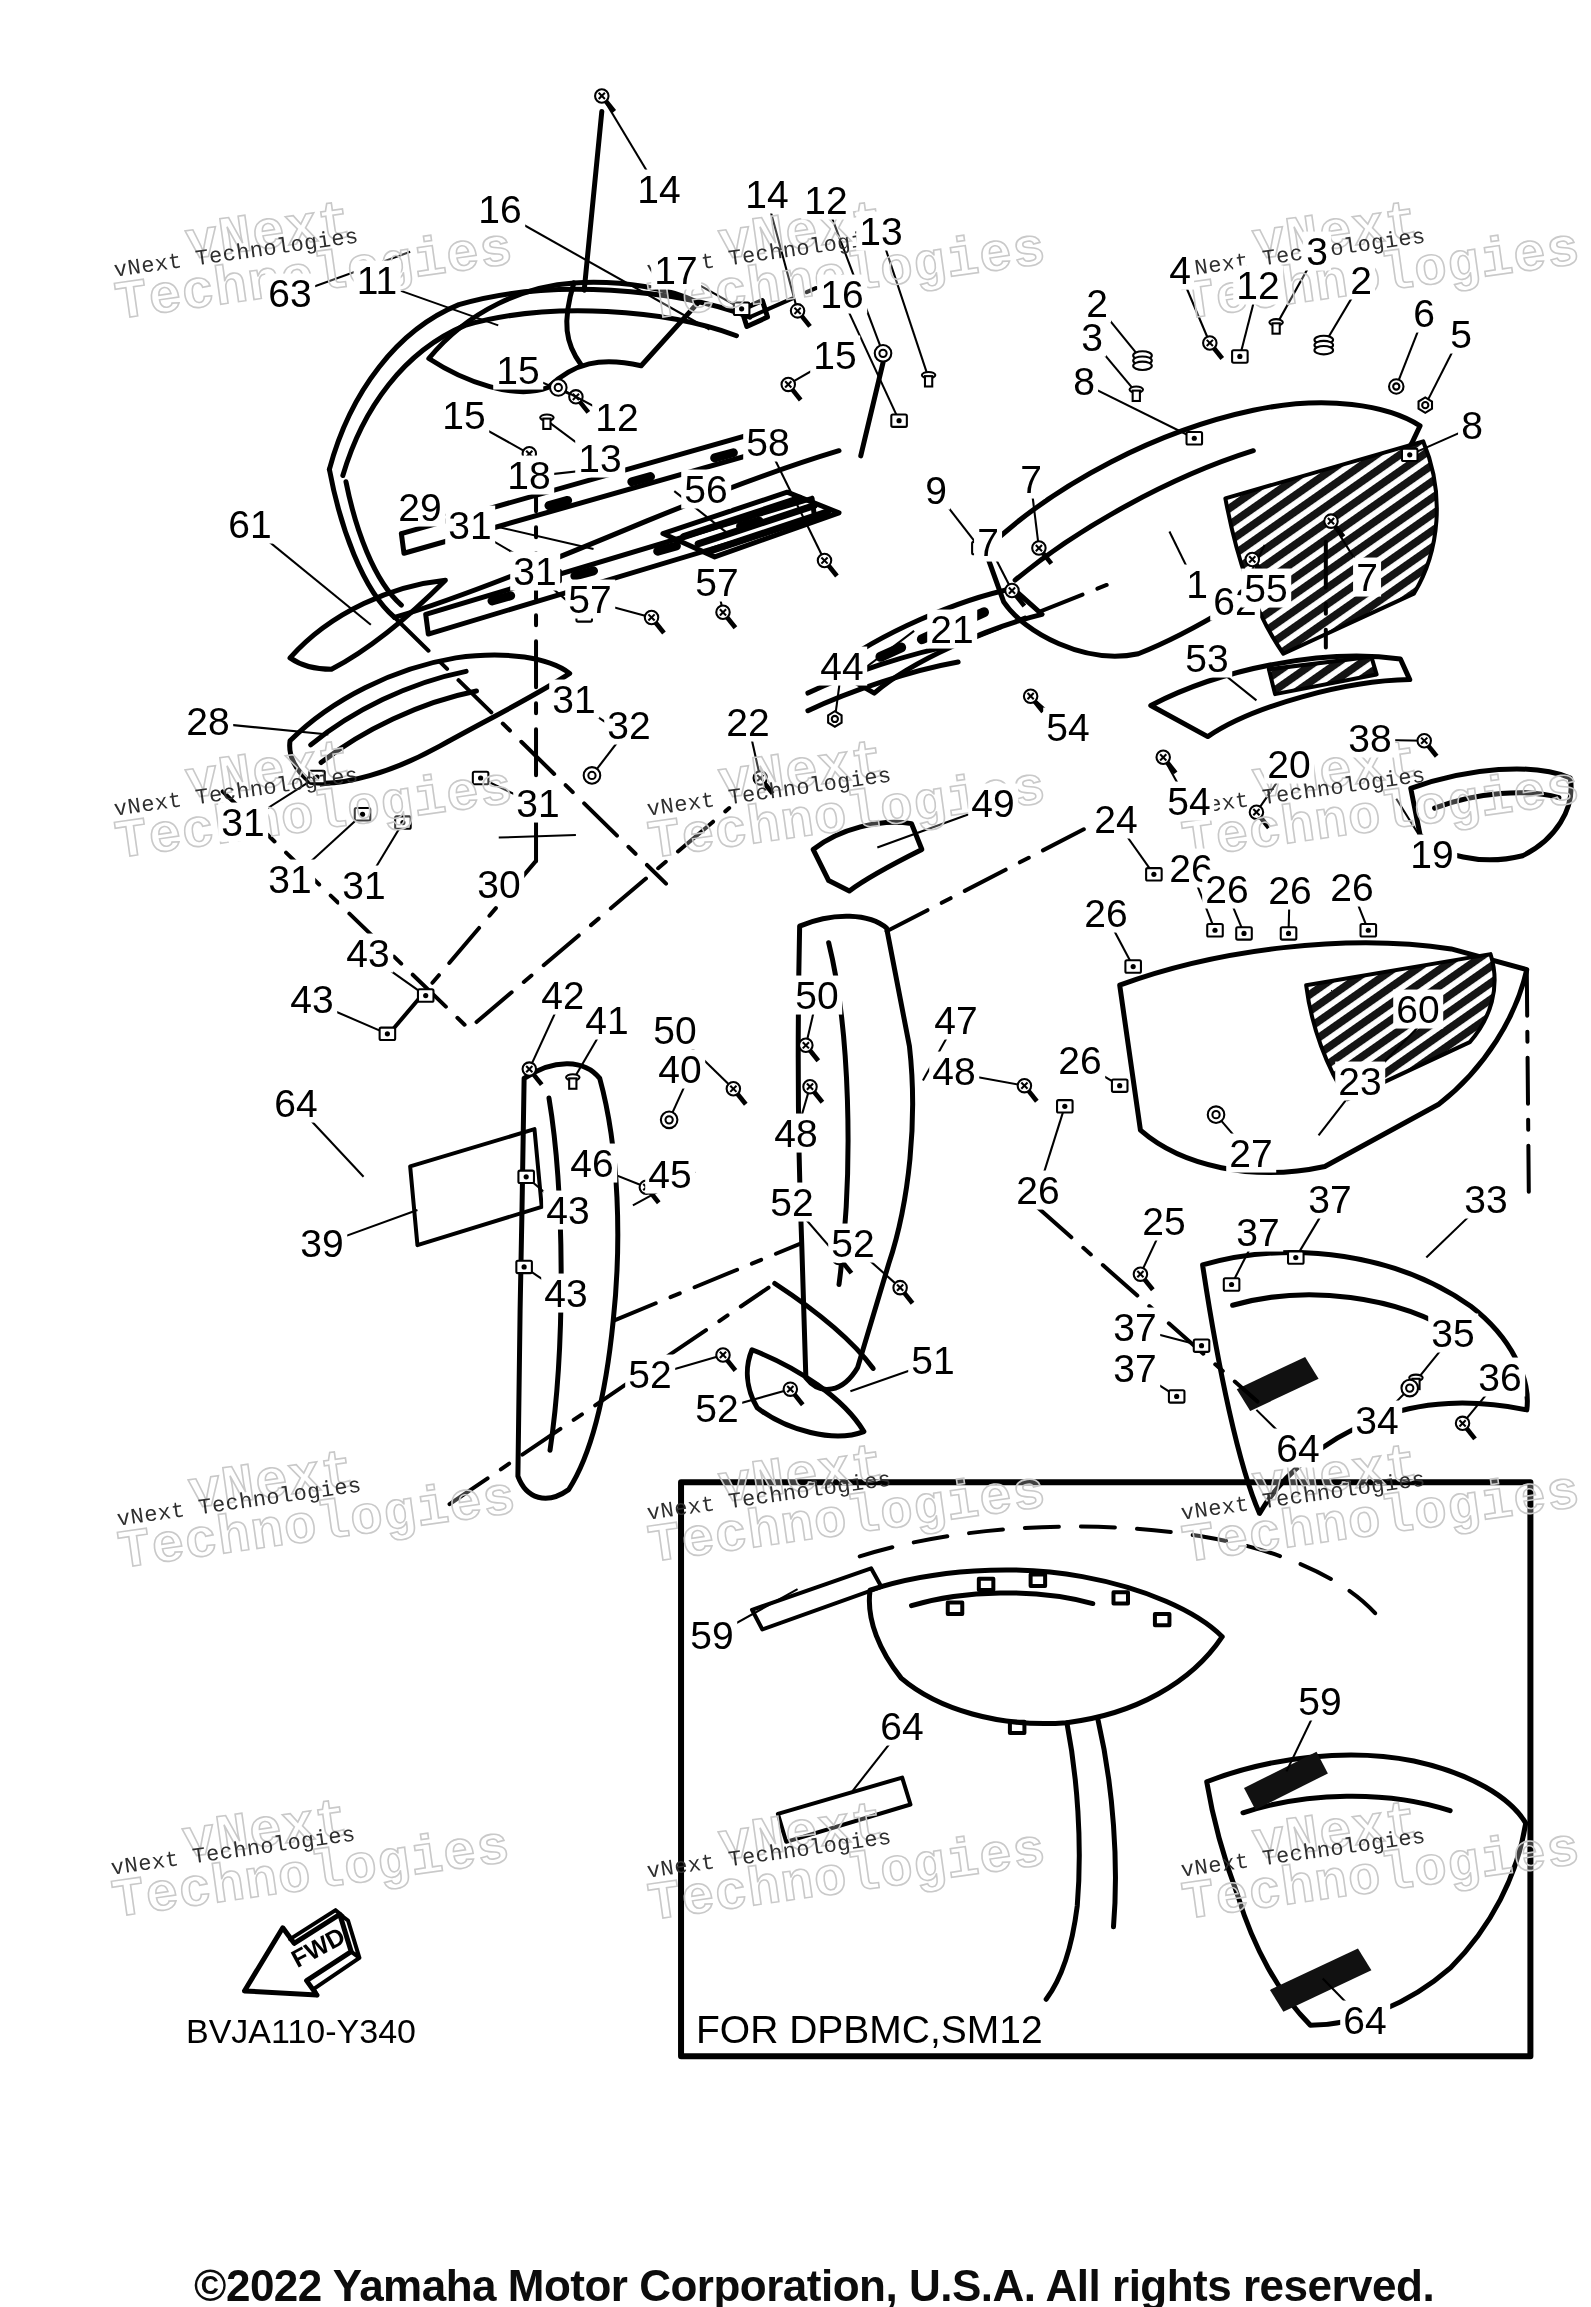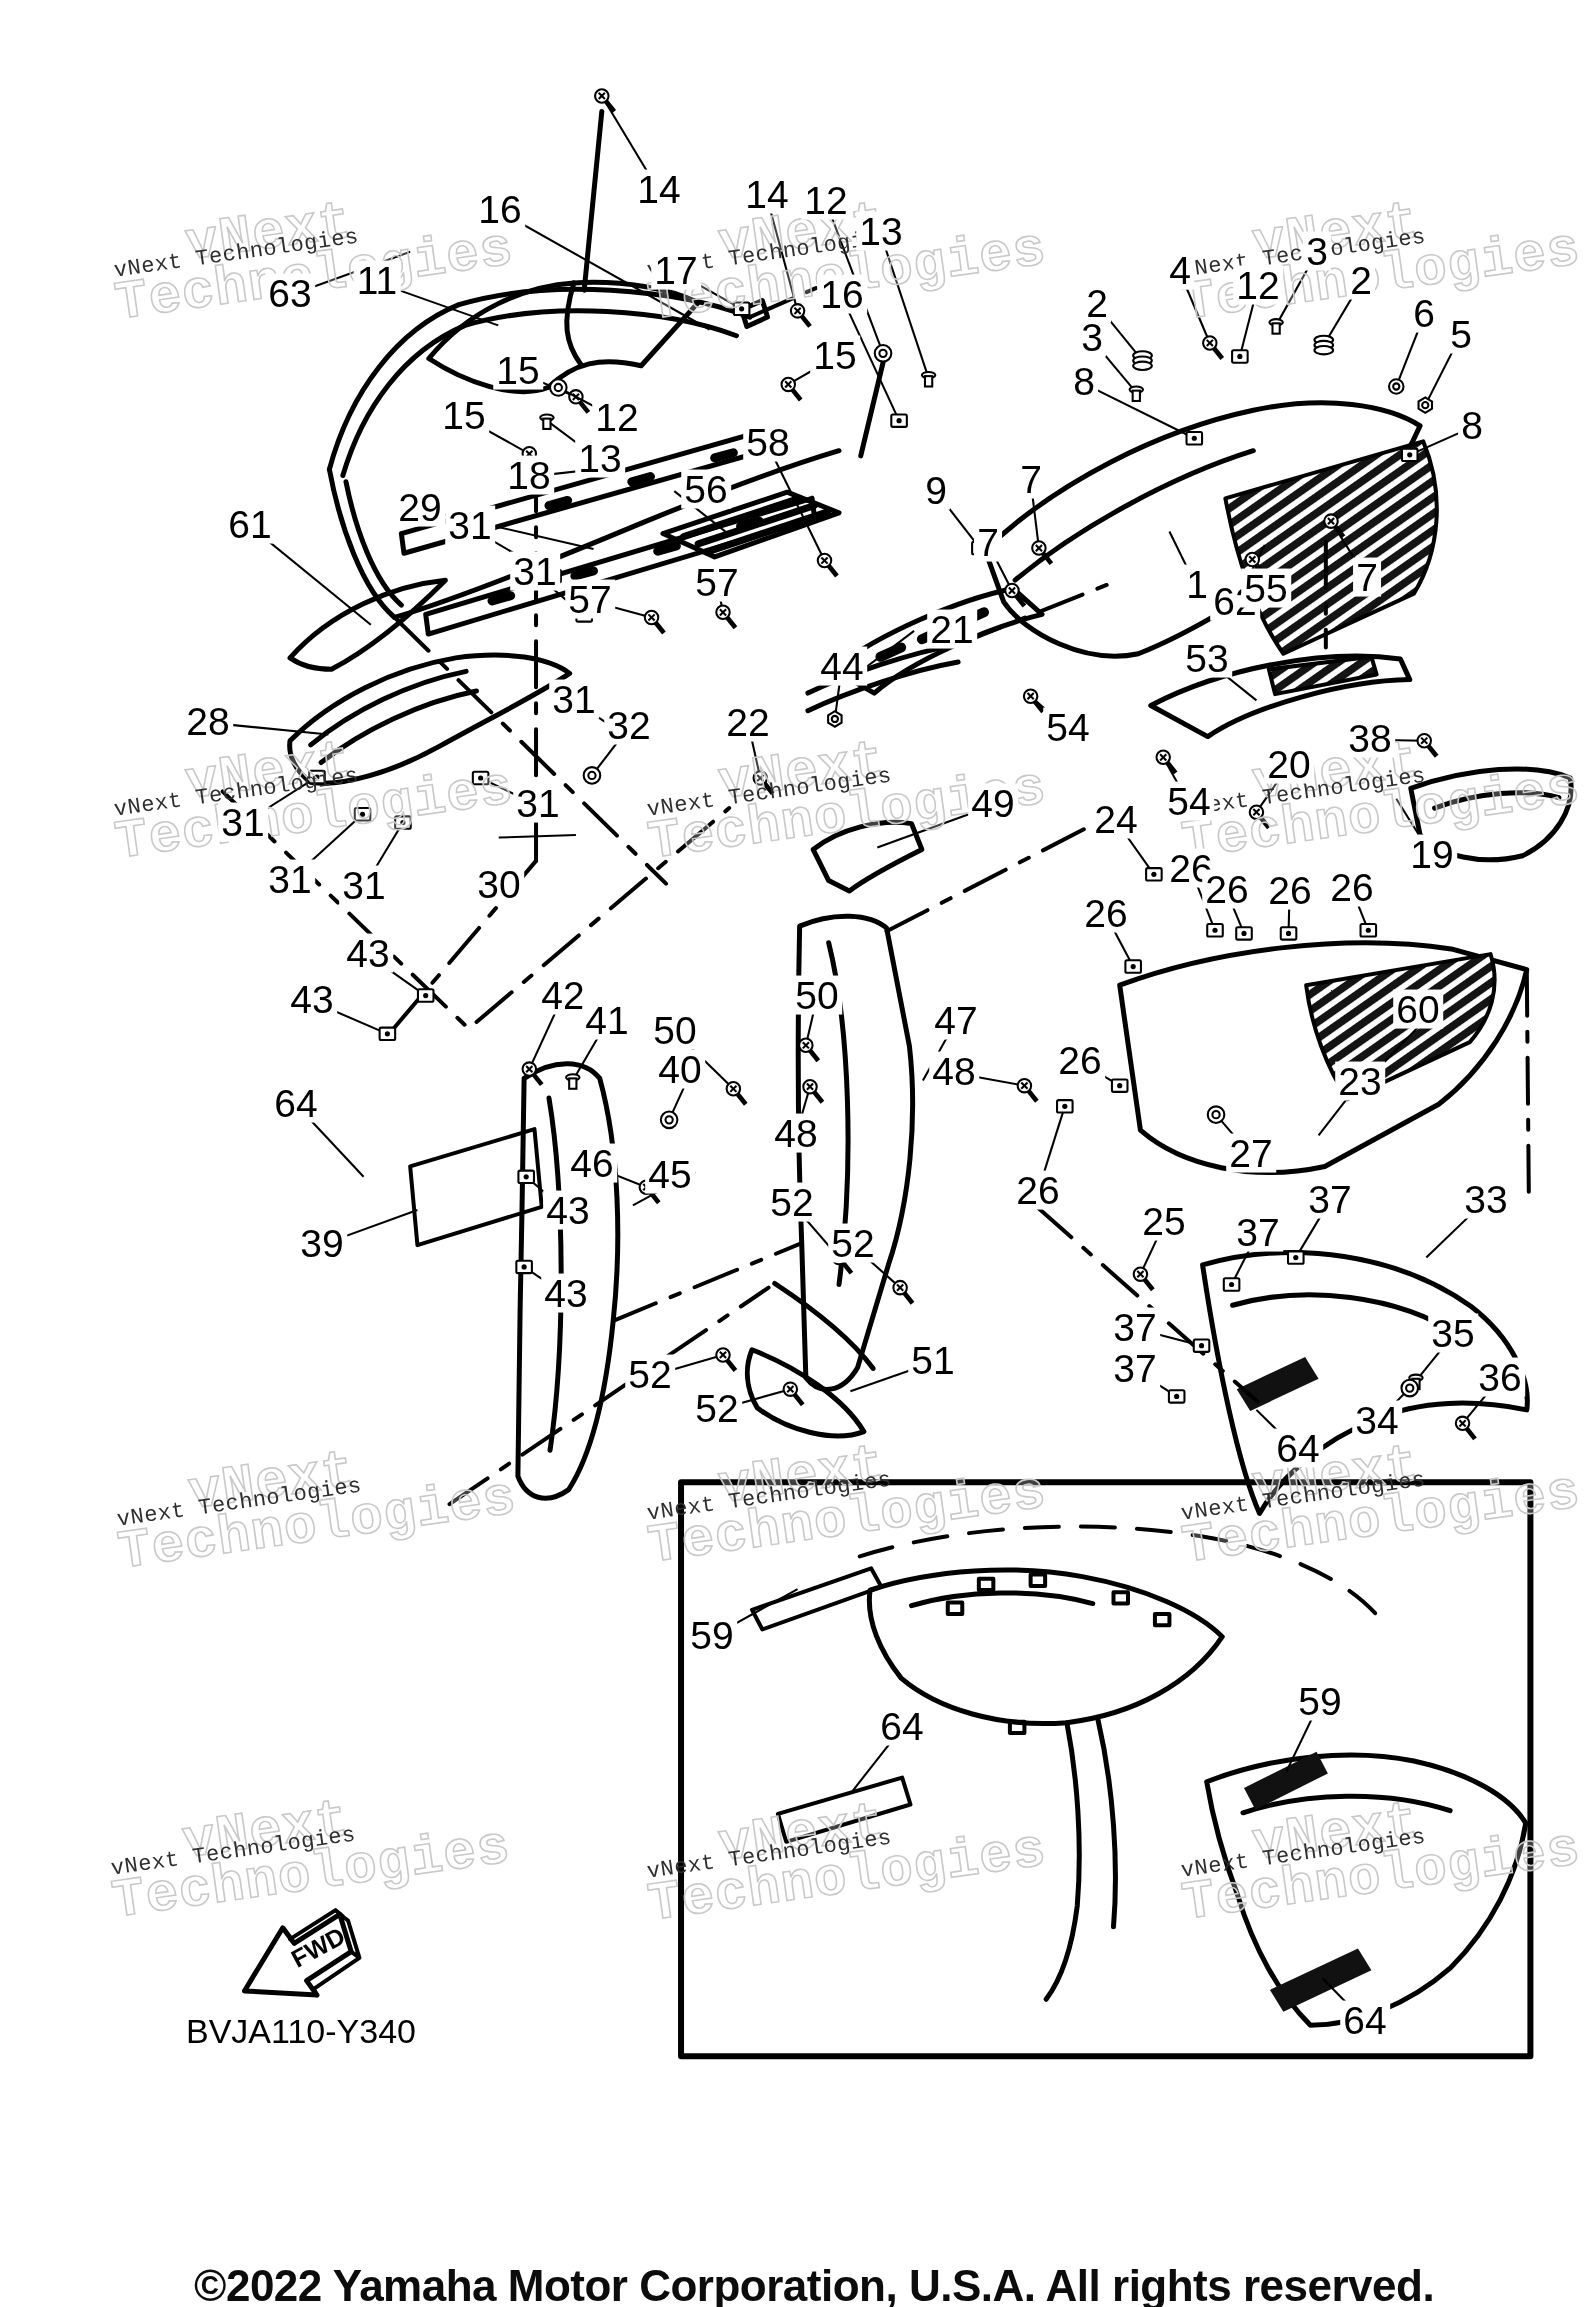--- a/index.html
+++ b/index.html
@@ -798,18 +798,19 @@
       <div class="callout" style="left: 1453px; top: 1335px;">35</div>
       <div class="callout" style="left: 1500px; top: 1379px;">36</div>
       <div class="callout" style="left: 1377px; top: 1422px;">34</div>
       <div class="callout" style="left: 1298px; top: 1450px;">64</div>
       <div class="callout" style="left: 712px; top: 1637px;">59</div>
       <div class="callout" style="left: 902px; top: 1728px;">64</div>
       <div class="callout" style="left: 1320px; top: 1703px;">59</div>
       <div class="callout" style="left: 1365px; top: 2022px;">64</div>
     </div>
 
+  <div class="inset-caption" id="inset-caption" style="left: 696px; top: 2008px;">FOR DPBMC,SM12</div>
 
   <div class="part-code">BVJA110-Y340</div>
 
   <div class="copyright">©2022 Yamaha Motor Corporation, U.S.A. All rights reserved.</div>
 </div>
 
 
 </body></html>

